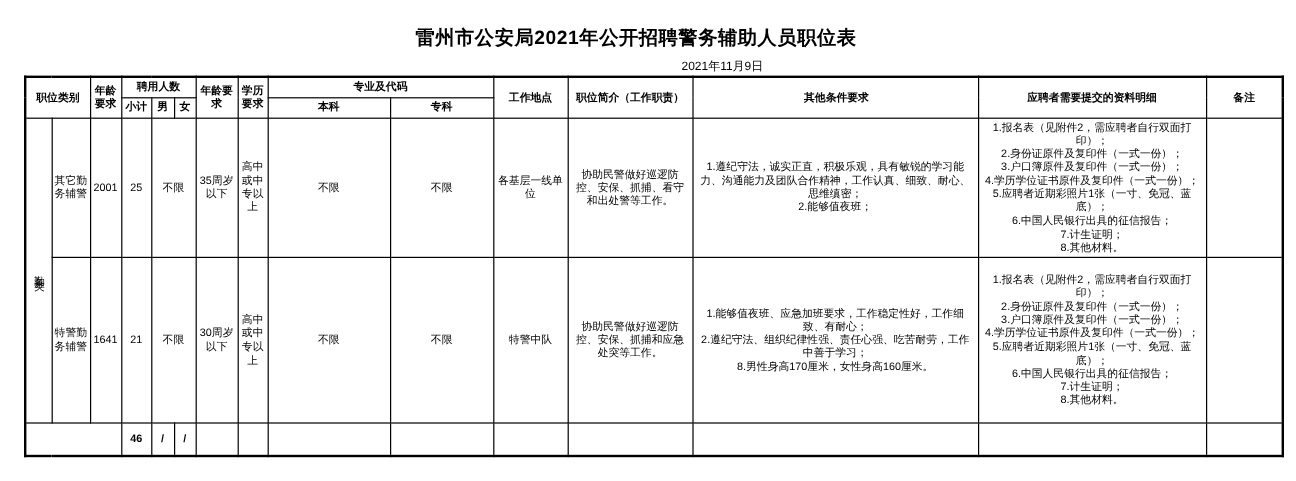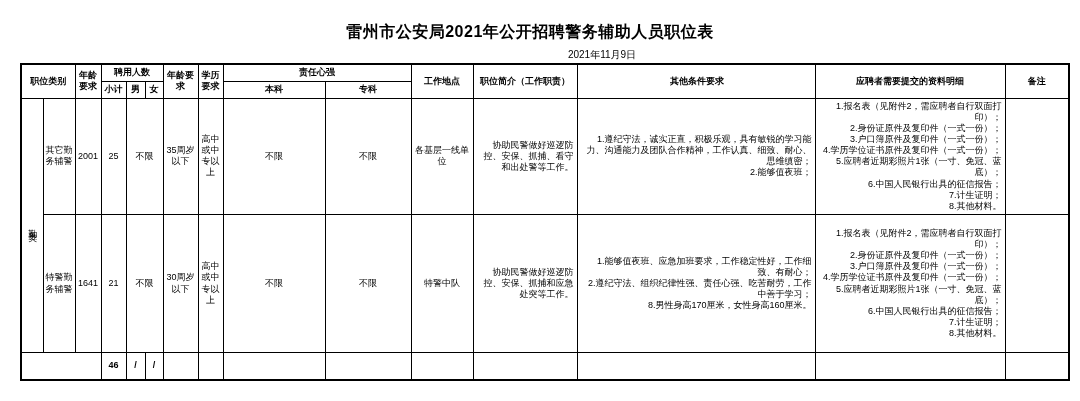--- a/index.html
+++ b/index.html
@@ -23,21 +23,21 @@
   }
   .job-table th,.job-table td{
     border:1px solid #000;
     font-size:9px;line-height:1.24;
     padding:1px 2px;
     vertical-align:middle;text-align:center;
     word-break:break-all;overflow:hidden;
   }
   .job-table th{font-weight:bold;}
   .hd-left{text-align:center;padding-left:4px !important;font-family:Liberation Serif, serif;}
-  td.left{text-align:right;padding:2px 3px;margin-left:12px;}
+  td.left{text-align:center;padding:2px 3px;margin-left:12px;}
   td.pre{white-space:pre-line;}
   .vert{
     writing-mode:vertical-rl;text-orientation:upright;
     margin:0 auto;letter-spacing:2px;font-size:9px;
   }
   tr.hrow1{height:17px;}
   tr.hrow2{height:17px;}
   tr.drow1{height:115px;}
   tr.drow2{height:138px;}
   tr.trow{height:27px;font-weight:bold;}
@@ -66,21 +66,21 @@
       <col style="width:190px">
       <col style="width:64px">
   </colgroup>
   <tbody>
       <tr class="hrow1">
     <th colspan="2" rowspan="2">职位类别</th>
     <th rowspan="2">年龄要求</th>
     <th colspan="3">聘用人数</th>
     <th rowspan="2">年龄要求</th>
     <th rowspan="2">学历要求</th>
-    <th colspan="2">责任心强</th>
+    <th colspan="2">专业及代码</th>
     <th rowspan="2">工作地点</th>
     <th rowspan="2">职位简介（工作职责）</th>
     <th rowspan="2" class="hd-left">其他条件要求</th>
     <th rowspan="2">应聘者需要提交的资料明细</th>
     <th rowspan="2">备注</th>
   </tr>
   <tr class="hrow2">
     <th>小计</th>
     <th>男</th>
     <th>女</th>

